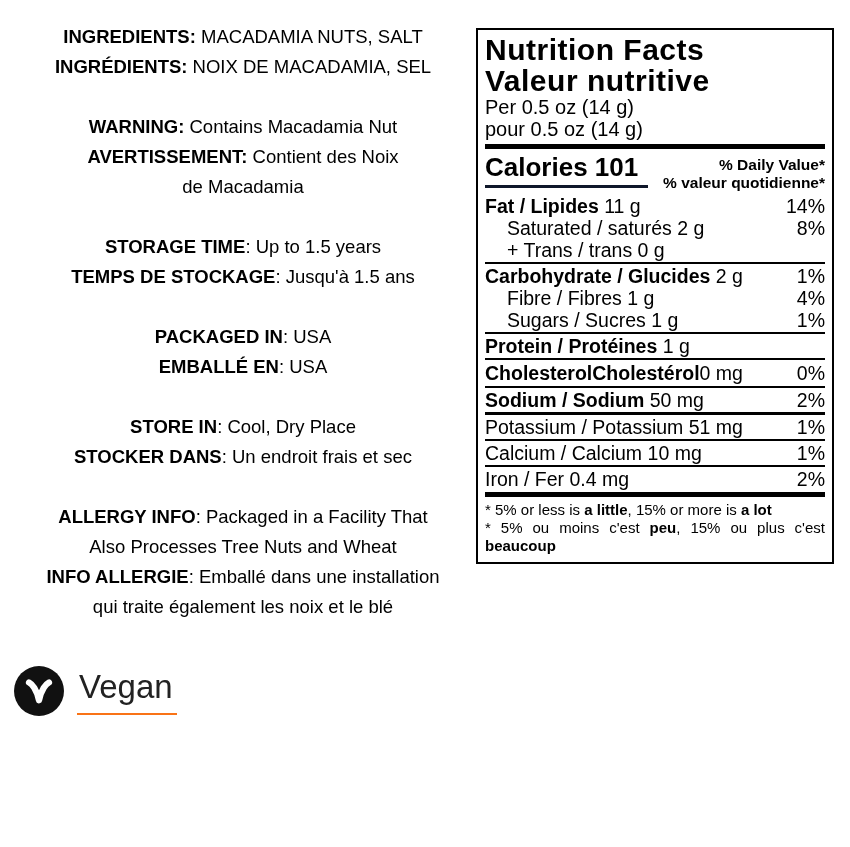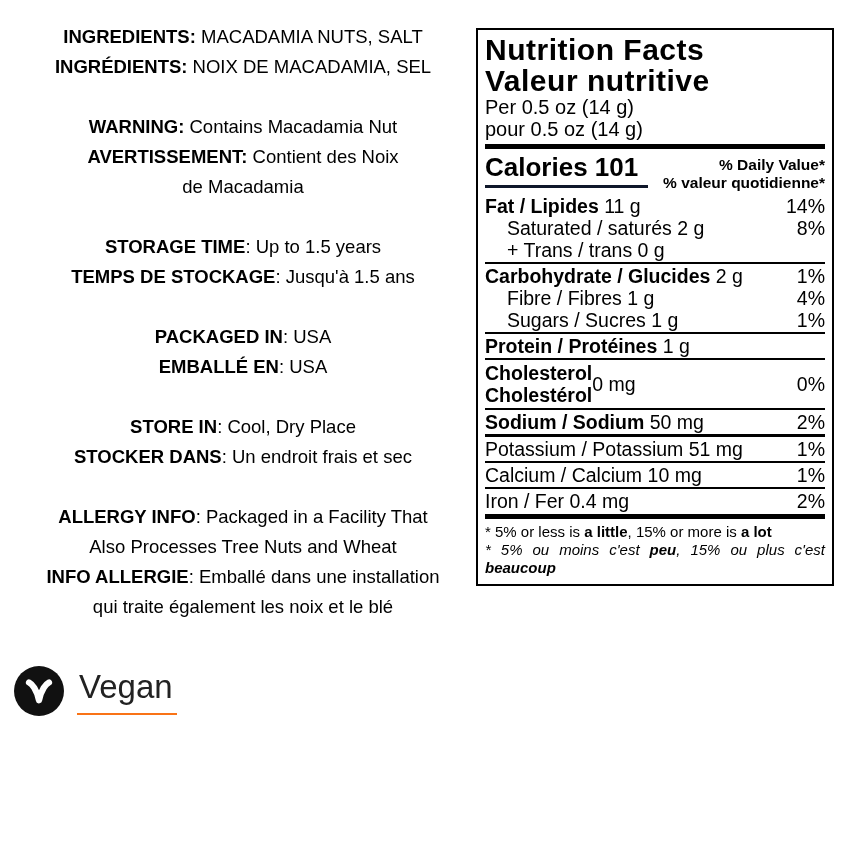--- a/index.html
+++ b/index.html
@@ -39,28 +39,28 @@
     font-size:19.5px; line-height:20px; padding:1px 0;text-align:center; }
   .row .nm { white-space:pre; }
   .row .nm b { font-weight:bold; }
   .row.sub { padding-left:22px; }
   .dv { font-size:19.5px; }
 
   .sep  { height:2px; background:#000; margin:1px 0; }
   .sep3 { height:3px; background:#000; margin:1px 0; }
 
   .chol { display:flex; align-items:center; font-size:19.5px; line-height:22px; padding:1px 0; }
-  .chol-names { display:flex; flex-direction:column; font-weight:bold;align-items:center; }
+  .chol-names { display:flex; flex-direction:row; font-weight:bold;align-items:center; }
   .chol-amt { margin-left:0; }
   .chol .dv { margin-left:auto; align-self:center; }
 
   .foot { padding-top:4px; font-size:15px; line-height:18px; }
   .foot b { font-weight:bold; }
   .foot-en { white-space:nowrap; }
-  .foot-fr { text-align:justify;font-style:italic; }
+  .foot-fr { text-align:justify; }
 </style>
 </head>
 <body>
 
 <div class="canvas">
 
   <div class="left-info">
     <div class="para">
       <div class="line"><b>INGREDIENTS:</b><span> MACADAMIA NUTS, SALT</span></div>
       <div class="line"><b>INGRÉDIENTS:</b><span> NOIX DE MACADAMIA, SEL</span></div>

